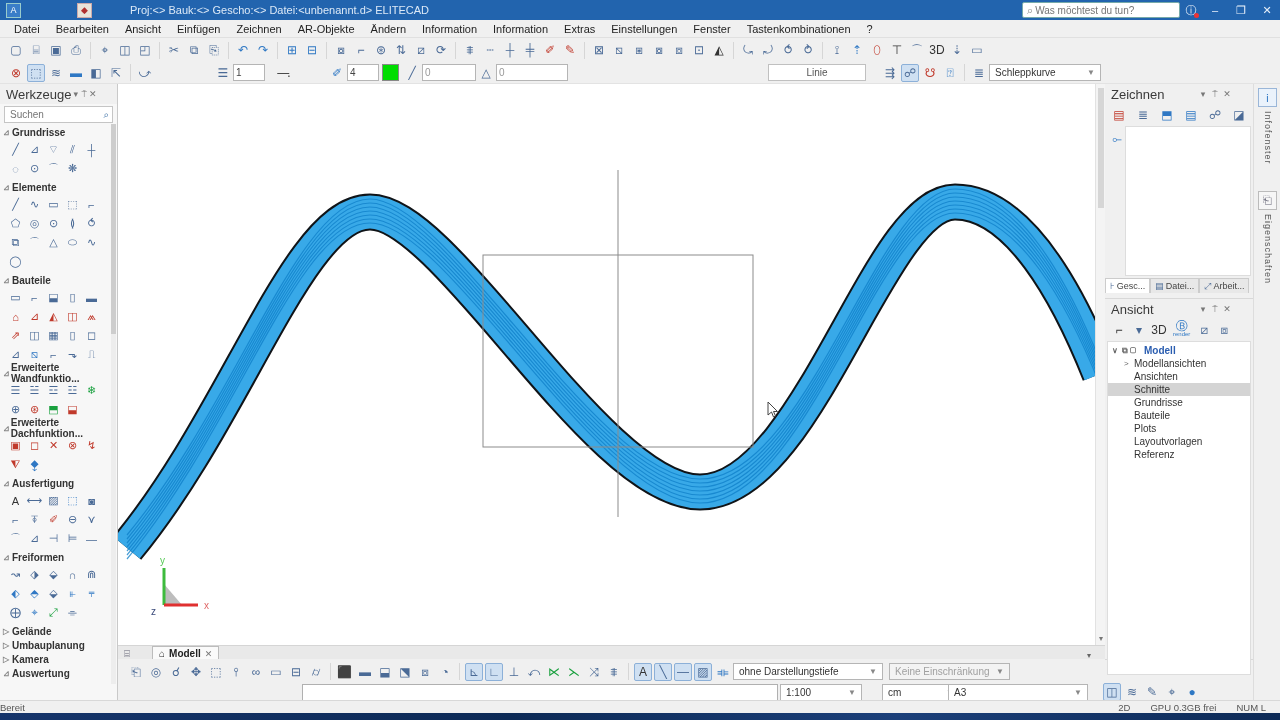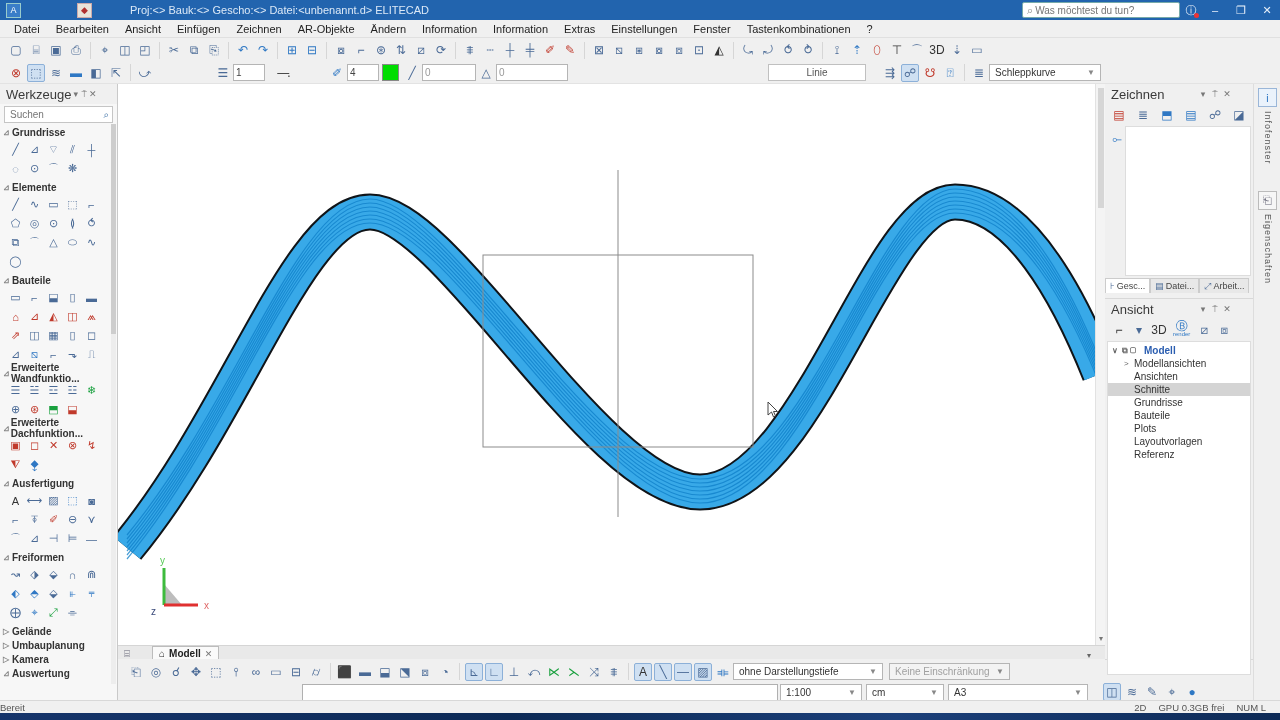--- a/index.html
+++ b/index.html
@@ -77,27 +77,27 @@
   #tabrow .pre-ico{margin-left:6px;color:#667;font-size:10px;}
   
   #viewbar{position:absolute;left:118px;top:659px;width:1162px;height:25px;background:#f0f0f0;display:flex;
            align-items:center;padding-left:8px;box-sizing:border-box;}
   #viewbar .dd{width:150px;}
   #viewbar .dd.dis{width:121px;}
   #cmdrow{position:absolute;left:118px;top:684px;width:1162px;height:16px;background:#f0f0f0;display:flex;align-items:center;}
   #cmd-input{position:absolute;left:184px;width:470px;height:13px;border:1px solid #b0b0b0;background:#fff;
              font-size:10px;font-family:"Liberation Sans",sans-serif;}
   #dd-scale{position:absolute;left:662px;width:82px;}
-  #dd-unit{position:absolute;left:748px;width:78px;}
+  #dd-unit{position:absolute;left:764px;width:78px;}
   #dd-paper{position:absolute;left:830px;width:140px;}
   #br-icons{position:absolute;left:984px;display:flex;align-items:center;}
   #statusbar{position:absolute;left:0;top:700px;width:1280px;height:13px;background:#f0f0f0;border-top:1px solid #d8d8d8;
              display:flex;align-items:center;font-size:9.5px;color:#555;}
   #statusbar .ready{}
-  #statusbar .sb-right{margin-left:auto;display:flex;gap:12px;padding-right:14px;}
+  #statusbar .sb-right{margin-left:auto;display:flex;gap:20px;padding-right:14px;}
   #taskbar{position:absolute;left:0;top:713px;width:1280px;height:7px;
            background:linear-gradient(90deg,#16356b,#0d2a56 40%,#1c407a 70%,#0d2a56);}
   
   #rightcol{position:absolute;left:1105px;top:84px;width:148px;height:575px;background:#f0f0f0;}
   .rp{border-bottom:1px solid #d8d8d8;}
   .rp-tools{display:flex;align-items:center;gap:4px;padding:2px 4px;}
   .rp-body{background:#fff;border:1px solid #ddd;margin:0 2px;}
   #geschoss-body{height:148px;margin-left:20px;}
   #geschoss-side{position:absolute;left:2px;top:46px;display:flex;flex-direction:column;}
   #geschoss-tabs{display:flex;align-items:flex-end;height:16px;margin-top:1px;}

